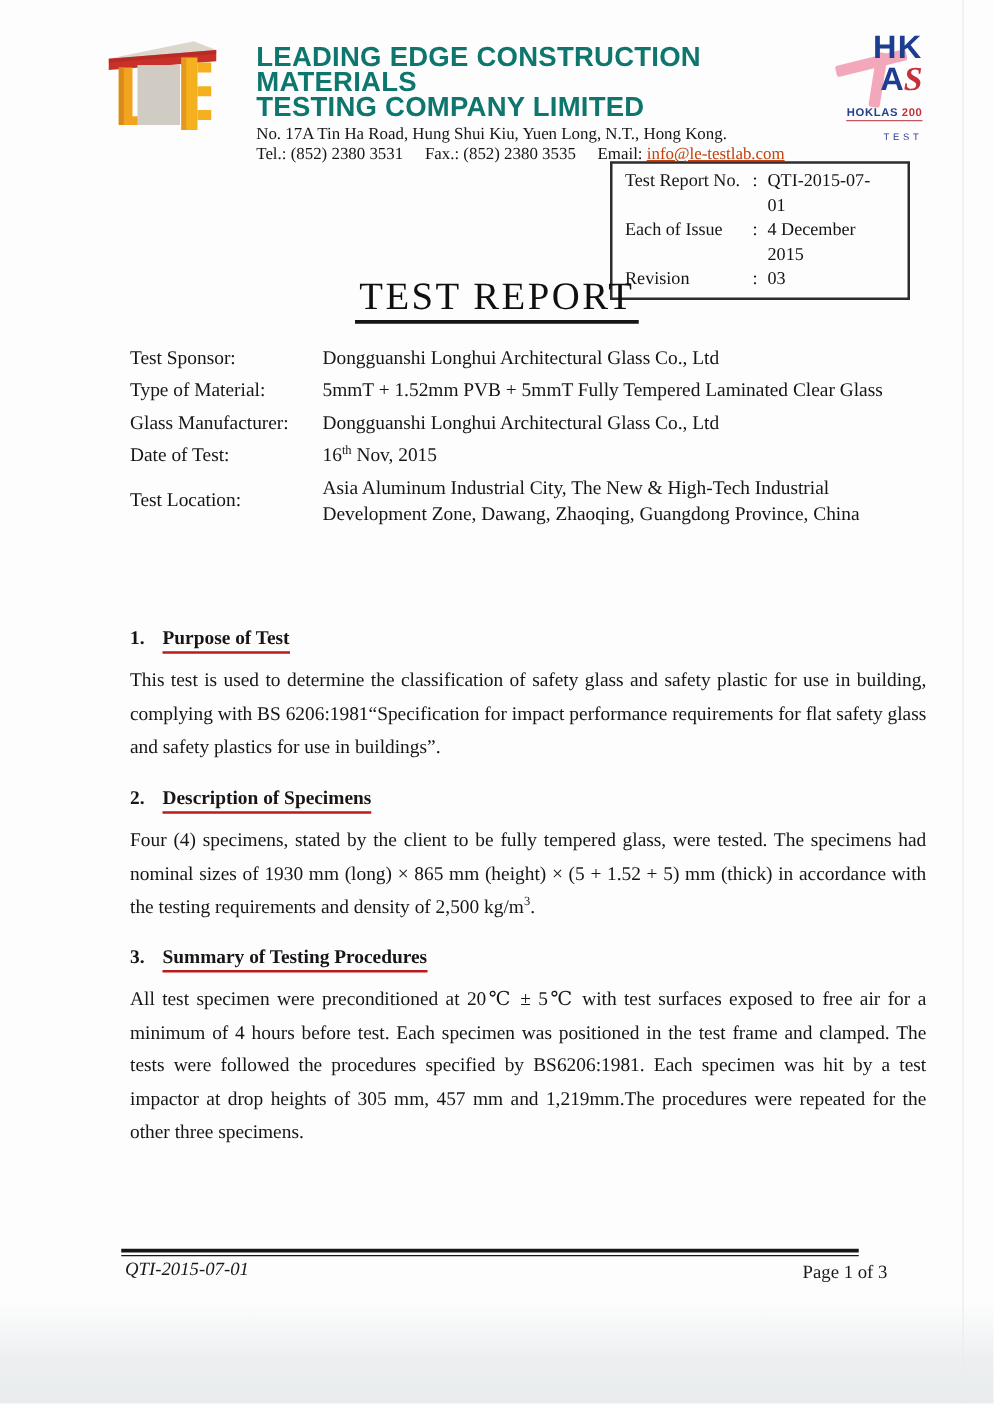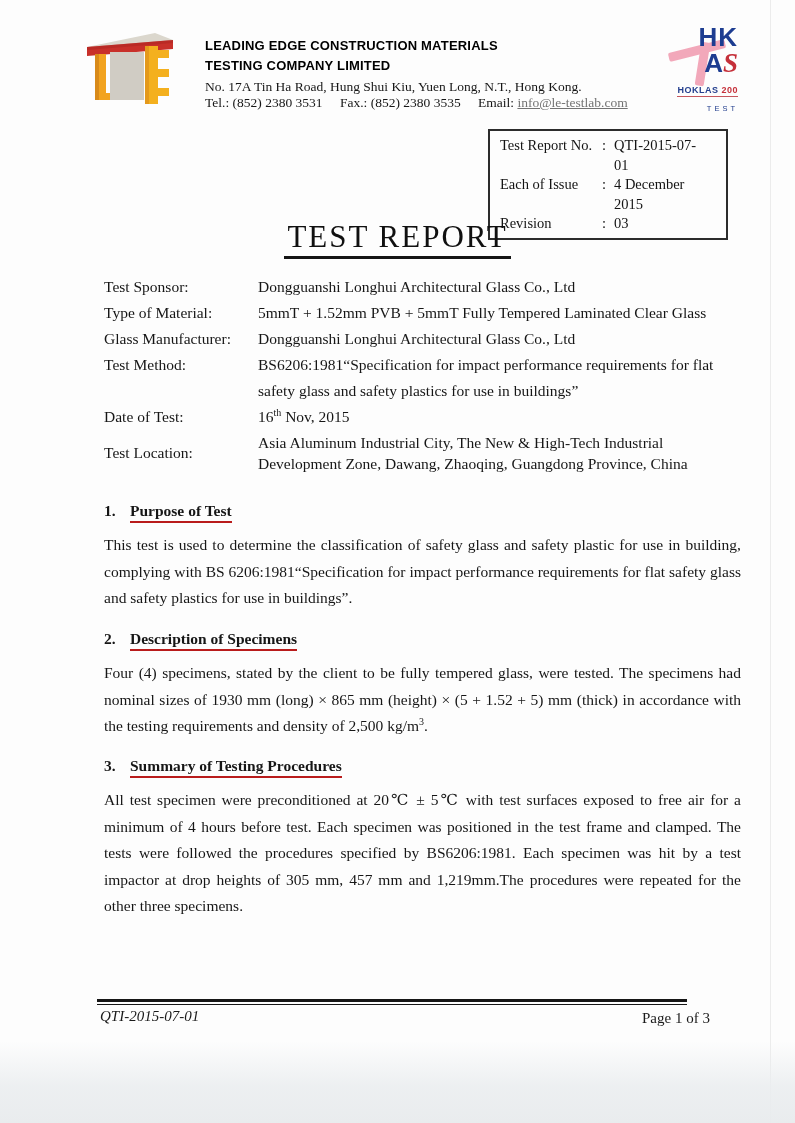--- a/index.html
+++ b/index.html
@@ -10,25 +10,25 @@
     font-family:"Liberation Serif","DejaVu Serif",serif; color:#1b1b1b;
   }
   
   .scan-line-right { position:absolute; left:770px; top:0; width:1px; height:1123px; background:#ececec; }
   .scan-bottom { position:absolute; left:0; bottom:0; width:100%; height:82px;
     background:linear-gradient(180deg, rgba(234,237,239,0) 0%, rgba(234,237,239,0.85) 55%, rgba(232,235,237,0.95) 100%); }
   
   .logo { position:absolute; left:83px; top:30px; width:92px; height:80px; }
   .company { position:absolute; left:205px; top:36px; width:440px; }
   .company-name { font-family:"Liberation Sans","DejaVu Sans",sans-serif; font-weight:bold;
-    font-size:13px; line-height:20px; color:#000000; letter-spacing:0.2px; }
+    font-size:22px; line-height:20px; color:#0f766e; letter-spacing:0.2px; }
   .company-addr { font-size:13.5px; line-height:14.5px; margin-top:4px; color:#161616; }
   .contact-line { font-size:13.5px; line-height:14.5px; margin-top:1px; color:#161616; }
   .contact-line .gap { display:inline-block; width:14px; }
-  .email-link { color:#737373; text-decoration:underline;text-align:right; }
+  .email-link { color:#c2410c; text-decoration:underline;text-align:right; }
   
   .hkas { position:absolute; left:642px; top:26px; width:96px; text-align:right;
     font-family:"Liberation Sans","DejaVu Sans",sans-serif; }
   .hkas-hk { position:relative; z-index:2; font-weight:bold; font-size:26px; line-height:23px;
     color:#1d3d91; letter-spacing:1px; }
   .hkas-row2 { position:relative; z-index:2; height:30px; line-height:28px; }
   .hkas-a { font-weight:bold; font-size:26px; color:#1d3d91; }
   .hkas-s { font-family:"Liberation Serif",serif; font-style:italic; font-weight:bold;
     font-size:27px; color:#c5303a; position:relative; z-index:3; }
   .hkas-t-bar1 { position:absolute; z-index:1; left:26px; top:20px; width:58px; height:9px;
@@ -151,27 +151,20 @@
       <span class="info-value">Dongguanshi Longhui Architectural Glass Co., Ltd</span>
     </div>
     <div class="info-row">
       <span class="info-label">Type of Material:</span>
       <span class="info-value">5mmT  + 1.52mm PVB + 5mmT Fully Tempered Laminated Clear Glass</span>
     </div>
     <div class="info-row">
       <span class="info-label">Glass Manufacturer:</span>
       <span class="info-value">Dongguanshi Longhui Architectural Glass Co., Ltd</span>
     </div>
-    <div class="info-row row-method">
-      <span class="info-label">Test Method:</span>
-      <span class="info-value">
-        <span class="vline" style="display:block">BS6206:1981“Specification for impact performance requirements for flat</span>
-        <span class="vline" style="display:block">safety glass and safety plastics for use in buildings”</span>
-      </span>
-    </div>
     <div class="info-row">
       <span class="info-label">Date of Test:</span>
       <span class="info-value"><span>16</span><sup class="ord">th</sup><span> Nov, 2015</span></span>
     </div>
     <div class="info-row row-location">
       <span class="info-label">Test Location:</span>
       <span class="info-value">
         <span class="vline" style="display:block">Asia Aluminum Industrial City, The New &amp; High-Tech Industrial</span>
         <span class="vline" style="display:block">Development Zone, Dawang, Zhaoqing, Guangdong Province, China</span>
       </span>

